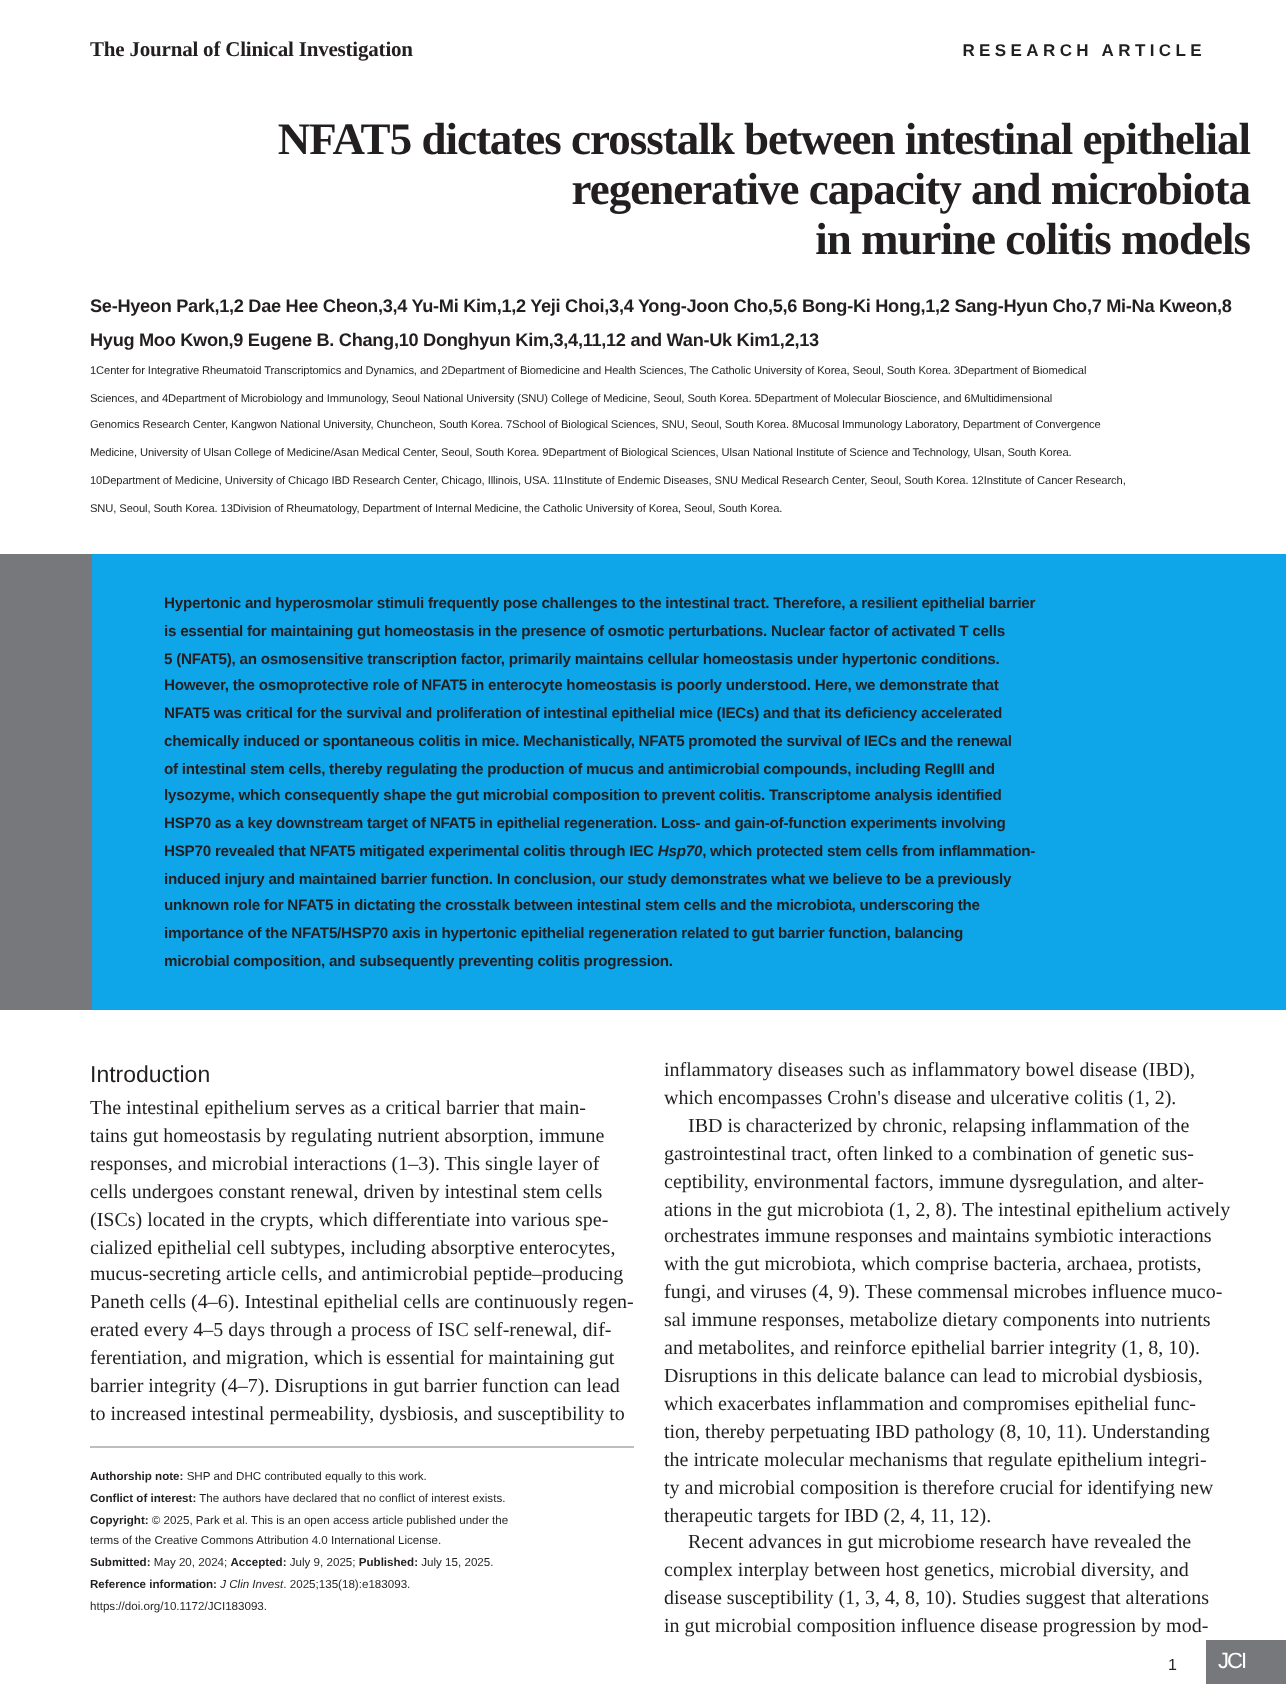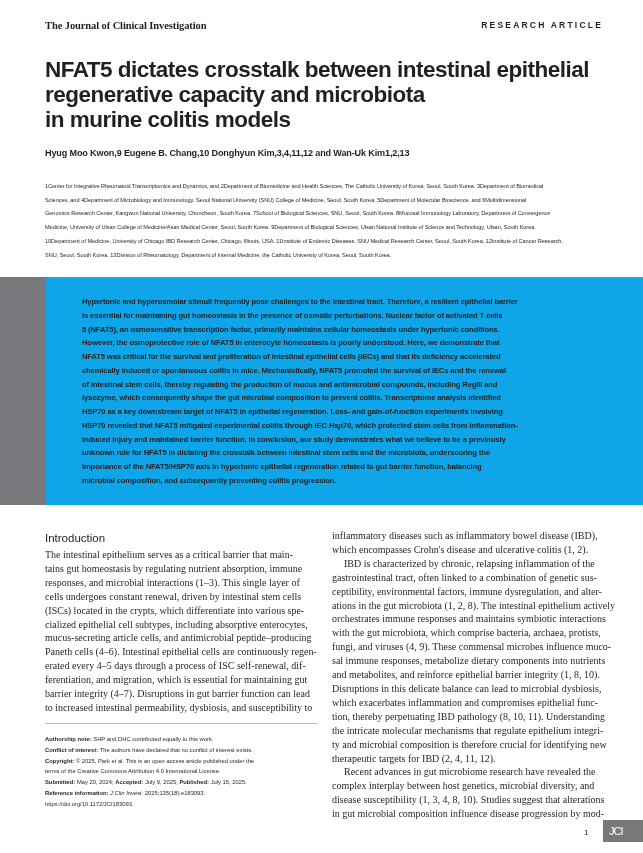--- a/index.html
+++ b/index.html
@@ -1,21 +1,21 @@
 <!DOCTYPE html>
 <html><head>
 <meta charset="utf-8">
 <style>
   html, body { margin: 0; padding: 0; background: #ffffff; }
   body { width: 643px; height: 853px; position: relative; overflow: hidden; color: #231f20; }
 
   .journal-name { position: absolute; left: 45px; top: 20px; font-family: Liberation Serif, serif; font-size: 10.5px; font-weight: bold; color: #231f20; letter-spacing: -0.1px; }
   .article-type { position: absolute; right: 40px; top: 20px; font-family: "Liberation Sans", sans-serif; font-size: 8.5px; font-weight: bold; letter-spacing: 2.2px; color: #231f20; }
 
-  .title { position: absolute; left: 45px; top: 57px; width: 580px; font-family: Liberation Sans, sans-serif; font-size: 22.5px; font-weight: bold; line-height: 25px; color: #231f20; letter-spacing: -0.5px; margin: 0; }
+  .title { position: absolute; left: 45px; top: 57px; width: 580px; font-family: Liberation Serif, serif; font-size: 22.5px; font-weight: bold; line-height: 25px; color: #231f20; letter-spacing: -0.5px; margin: 0; text-align: right; }
   .title span { display: block; }
 
   .authors { position: absolute; left: 45px; top: 145px; width: 580px; font-family: "Liberation Sans", sans-serif; font-size: 9.1px; font-weight: bold; line-height: 17px; color: #231f20; letter-spacing: -0.15px; }
   .authors span.line { display: block; white-space: nowrap; }
 
   .affil { position: absolute; left: 45px; top: 180px; width: 580px; font-family: "Liberation Sans", sans-serif; font-size: 5.6px; line-height: 13.7px; color: #231f20; letter-spacing: -0.05px; }
   .affil span.line { display: block; white-space: nowrap; }
 
   .abstract-box { position: absolute; left: 0; top: 277px; width: 643px; height: 228px; background: #0ea5e9; }
   .abstract-bar { position: absolute; left: 0; top: 0; width: 46px; height: 228px; background: #77787b; }
@@ -46,40 +46,41 @@
 <div class="journal-name">The Journal of Clinical Investigation</div>
 <div class="article-type">RESEARCH ARTICLE</div>
 
 <h1 class="title">
   <span>NFAT5 dictates crosstalk between intestinal epithelial</span>
   <span>regenerative capacity and microbiota</span>
   <span>in murine colitis models</span>
 </h1>
 
 <div class="authors">
+  <span class="line">Se-Hyeon Park,1,2 Dae Hee Cheon,3,4 Yu-Mi Kim,1,2 Yeji Choi,3,4 Yong-Joon Cho,5,6 Bong-Ki Hong,1,2 Sang-Hyun Cho,7 Mi-Na Kweon,8</span>
   <span class="line">Hyug Moo Kwon,9 Eugene B. Chang,10 Donghyun Kim,3,4,11,12 and Wan-Uk Kim1,2,13</span>
 </div>
 
 <div class="affil">
   <span class="line">1Center for Integrative Rheumatoid Transcriptomics and Dynamics, and 2Department of Biomedicine and Health Sciences, The Catholic University of Korea, Seoul, South Korea. 3Department of Biomedical</span>
   <span class="line">Sciences, and 4Department of Microbiology and Immunology, Seoul National University (SNU) College of Medicine, Seoul, South Korea. 5Department of Molecular Bioscience, and 6Multidimensional</span>
   <span class="line">Genomics Research Center, Kangwon National University, Chuncheon, South Korea. 7School of Biological Sciences, SNU, Seoul, South Korea. 8Mucosal Immunology Laboratory, Department of Convergence</span>
   <span class="line">Medicine, University of Ulsan College of Medicine/Asan Medical Center, Seoul, South Korea. 9Department of Biological Sciences, Ulsan National Institute of Science and Technology, Ulsan, South Korea.</span>
   <span class="line">10Department of Medicine, University of Chicago IBD Research Center, Chicago, Illinois, USA. 11Institute of Endemic Diseases, SNU Medical Research Center, Seoul, South Korea. 12Institute of Cancer Research,</span>
   <span class="line">SNU, Seoul, South Korea. 13Division of Rheumatology, Department of Internal Medicine, the Catholic University of Korea, Seoul, South Korea.</span>
 </div>
 
 <div class="abstract-box">
   <div class="abstract-bar"></div>
   <div class="abstract-text">
     <span class="line">Hypertonic and hyperosmolar stimuli frequently pose challenges to the intestinal tract. Therefore, a resilient epithelial barrier</span>
     <span class="line">is essential for maintaining gut homeostasis in the presence of osmotic perturbations. Nuclear factor of activated T cells</span>
     <span class="line">5 (NFAT5), an osmosensitive transcription factor, primarily maintains cellular homeostasis under hypertonic conditions.</span>
     <span class="line">However, the osmoprotective role of NFAT5 in enterocyte homeostasis is poorly understood. Here, we demonstrate that</span>
-    <span class="line">NFAT5 was critical for the survival and proliferation of intestinal epithelial cells (IECs) and that its deficiency accelerated</span>
+    <span class="line">NFAT5 was critical for the survival and proliferation of intestinal epithelial mice (IECs) and that its deficiency accelerated</span>
     <span class="line">chemically induced or spontaneous colitis in mice. Mechanistically, NFAT5 promoted the survival of IECs and the renewal</span>
     <span class="line">of intestinal stem cells, thereby regulating the production of mucus and antimicrobial compounds, including RegIII and</span>
     <span class="line">lysozyme, which consequently shape the gut microbial composition to prevent colitis. Transcriptome analysis identified</span>
     <span class="line">HSP70 as a key downstream target of NFAT5 in epithelial regeneration. Loss- and gain-of-function experiments involving</span>
     <span class="line"><span>HSP70 revealed that NFAT5 mitigated experimental colitis through IEC </span><i>Hsp70</i><span>, which protected stem cells from inflammation-</span></span>
     <span class="line">induced injury and maintained barrier function. In conclusion, our study demonstrates what we believe to be a previously</span>
     <span class="line">unknown role for NFAT5 in dictating the crosstalk between intestinal stem cells and the microbiota, underscoring the</span>
     <span class="line">importance of the NFAT5/HSP70 axis in hypertonic epithelial regeneration related to gut barrier function, balancing</span>
     <span class="line">microbial composition, and subsequently preventing colitis progression.</span>
   </div>

